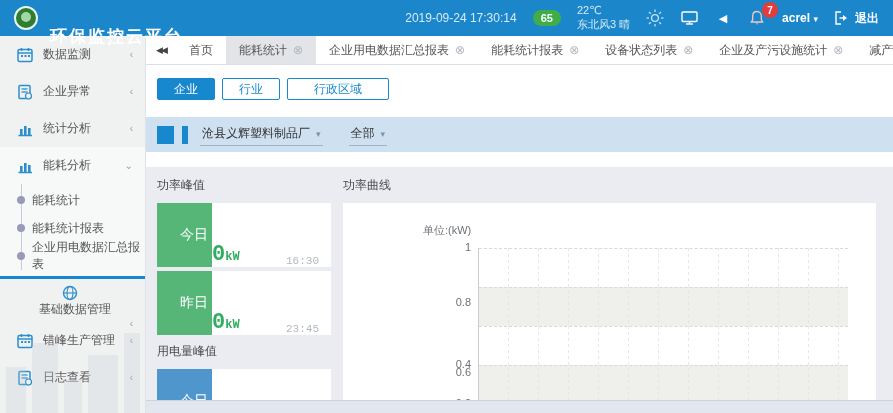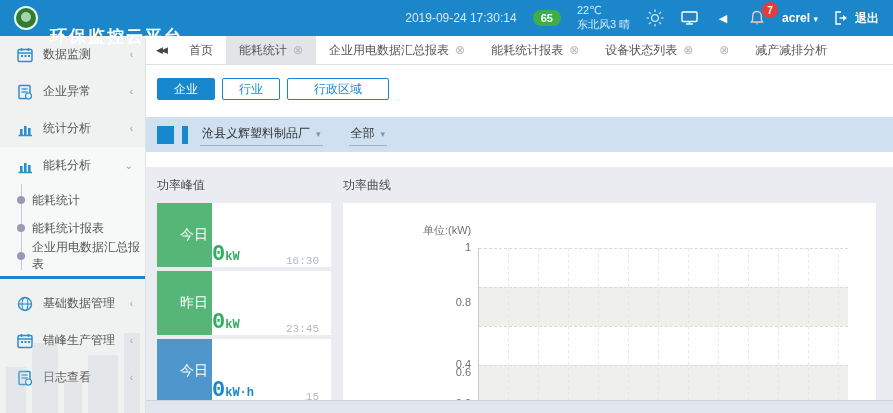--- a/index.html
+++ b/index.html
@@ -230,21 +230,21 @@
       </div>
       <div class="sub-item">
         <span class="dot"></span>
         <span>企业用电数据汇总报表</span>
       </div>
     </div>
   </div>
 
   <div class="side-divider"></div>
 
-  <div class="menu-item" style="margin-top:6px;">
+  <div class="menu-item" style="margin-top:6px;flex-direction:column;">
     <span class="micon"><svg width="16" height="16" viewBox="0 0 16 16">
           <circle cx="8" cy="8" r="6.5" fill="none" stroke="#2b8fce" stroke-width="1.4"></circle>
           <ellipse cx="8" cy="8" rx="3" ry="6.5" fill="none" stroke="#2b8fce" stroke-width="1.1"></ellipse>
           <line x1="1.5" y1="8" x2="14.5" y2="8" stroke="#2b8fce" stroke-width="1.1"></line>
         </svg></span>
     <span>基础数据管理</span>
     <span class="chev">‹</span>
   </div>
   <div class="menu-item">
     <span class="micon"><svg width="16" height="16" viewBox="0 0 16 16">
@@ -294,20 +294,21 @@
   </div>
   <div class="tab">
     <span>能耗统计报表</span>
     <span class="tab-close">⊗</span>
   </div>
   <div class="tab">
     <span>设备状态列表</span>
     <span class="tab-close">⊗</span>
   </div>
   <div class="tab">
+    <span>企业及产污设施统计</span>
     <span class="tab-close">⊗</span>
   </div>
   <div class="tab">
     <span>减产减排分析</span>
 
   </div>
 
 </div>
 
 <div class="content">
@@ -349,20 +350,21 @@
       <div class="card">
         <div class="card-label green">昨日</div>
         <div class="card-body">
           <div class="card-value val-green">
             <span>0</span><span class="unit">kW</span>
           </div>
           <div class="card-time">23:45</div>
         </div>
       </div>
 
+      <div class="sec-title energy-title">用电量峰值</div>
 
       <div class="card">
         <div class="card-label blue">今日</div>
         <div class="card-body">
           <div class="card-value val-blue">
             <span>0</span><span class="unit">kW·h</span>
           </div>
           <div class="card-time">15</div>
         </div>
       </div>

